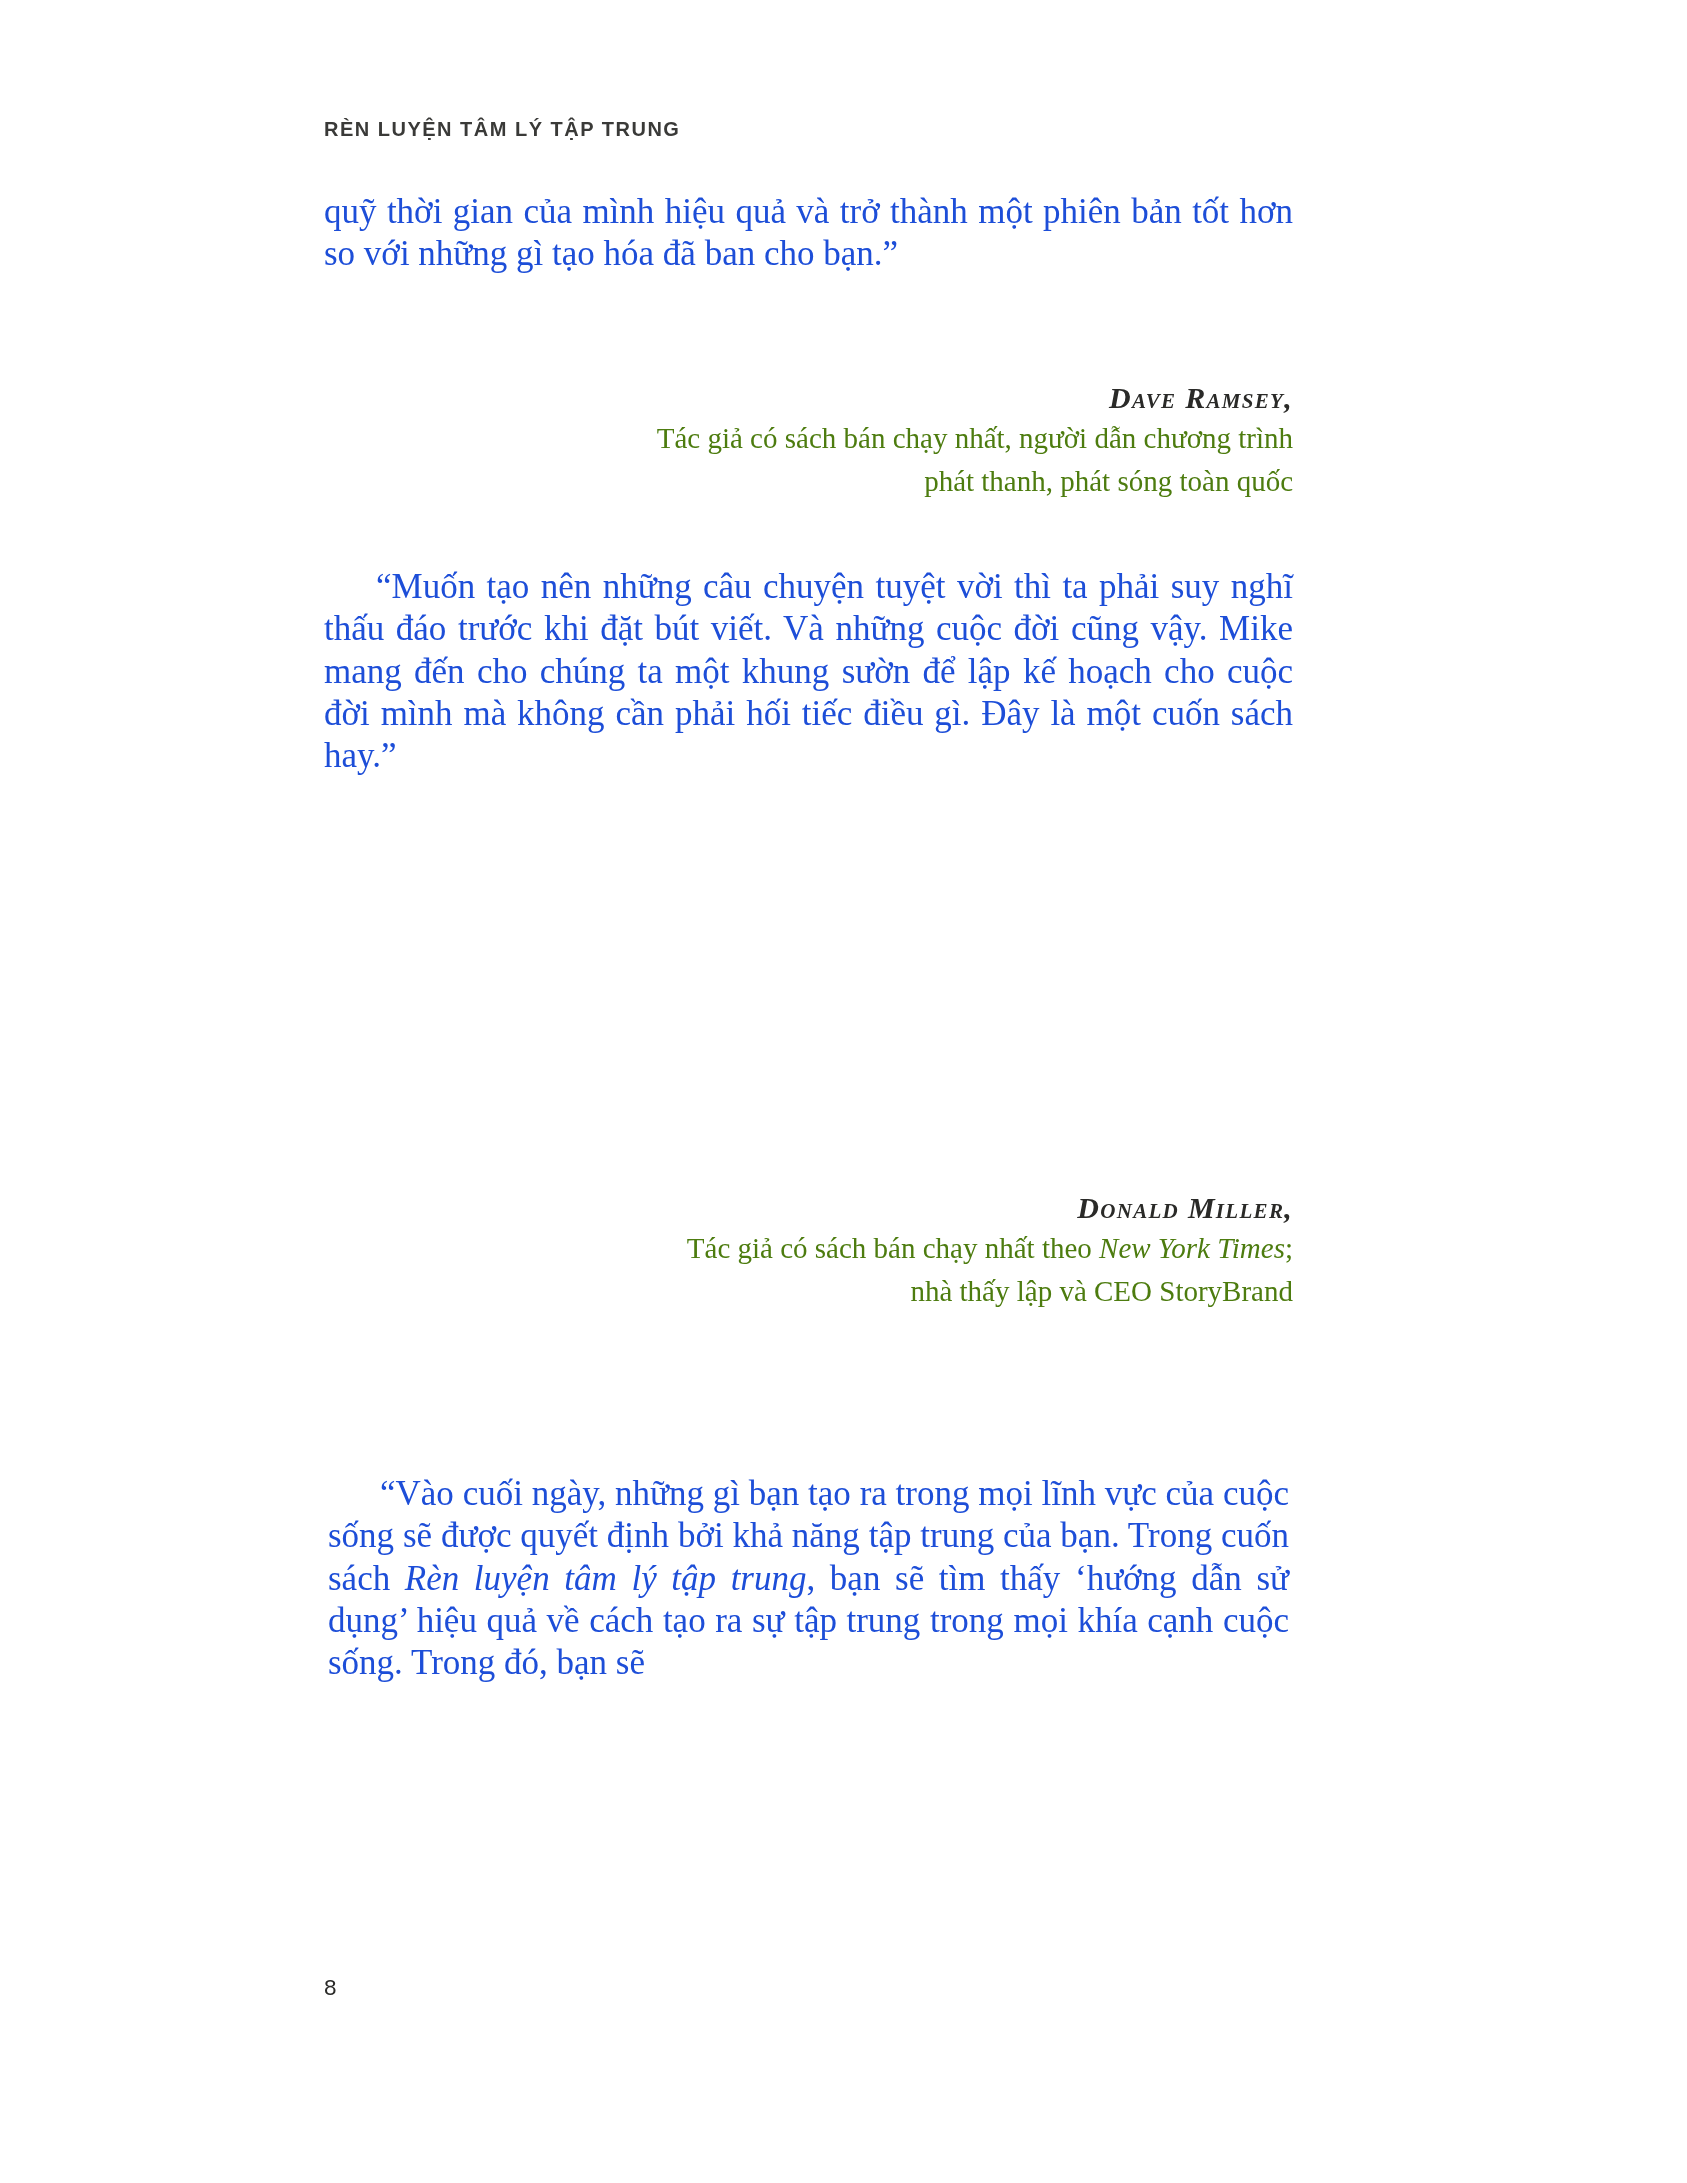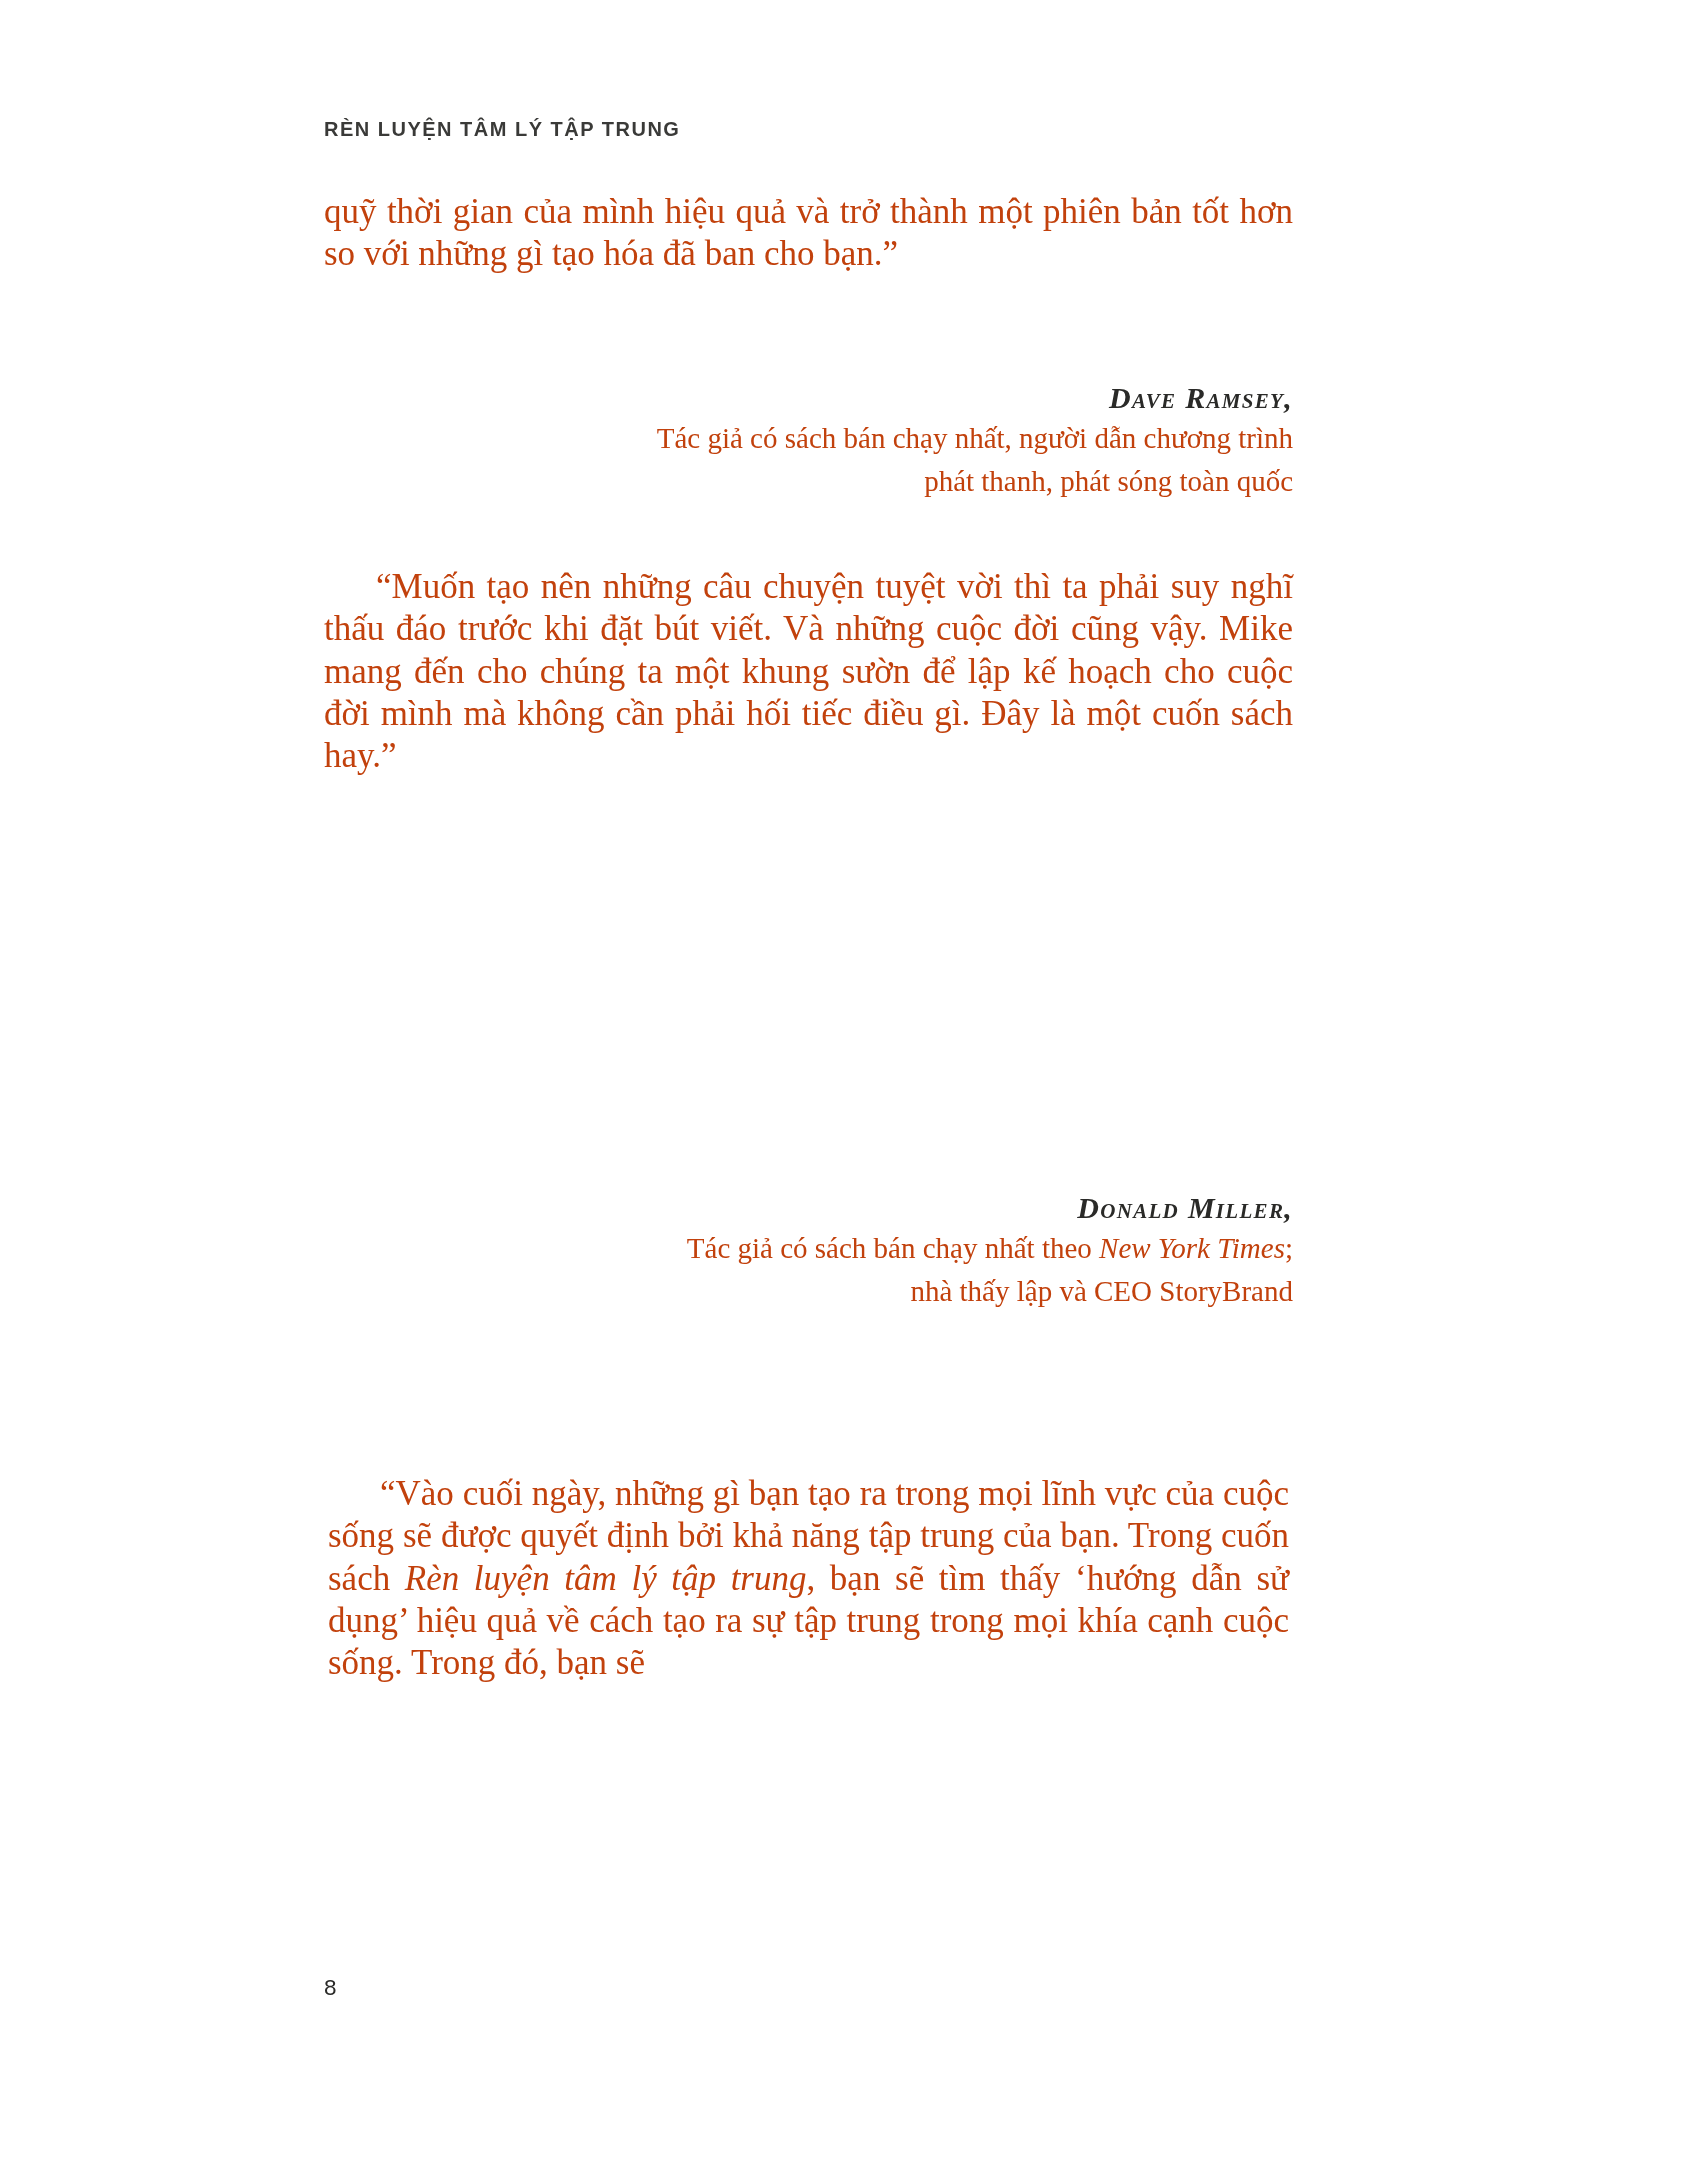--- a/index.html
+++ b/index.html
@@ -38,21 +38,21 @@
     text-transform: uppercase;
     white-space: nowrap;
   }
 
   
   .para {
     font-size: 35px;
     line-height: 1.21;
     text-align: justify;
     text-justify: inter-word;
-    color: #c2410c;
+    color: #1d4ed8;
   }
   .para.indent {
     text-indent: 52px;
   }
   .para em {
     font-style: italic;
   }
 
   
   .attrib {
@@ -64,21 +64,21 @@
     font-variant: small-caps;
     font-weight: 700;
     font-size: 30px;
     letter-spacing: 1.3px;
     color: #2a2a28;
     font-style: italic;
   }
   .attrib-line {
     font-size: 29px;
     line-height: 1.3;
-    color: #c2410c;
+    color: #4d7c0f;
     margin-top: 5.3px;
   }
   .attrib-line em { font-style: italic; }
 
   
   #quote-1-text { position: absolute; top: 191px; left: 0; width: 969px; }
   #quote-1-attrib { position: absolute; top: 351px; left: 0; width: 969px; }
   #quote-2-text { position: absolute; top: 566px; left: 0; width: 969px; }
   #quote-2-attrib { position: absolute; top: 1161px; left: 0; width: 969px; }
   #quote-3-text { position: absolute; top: 1469px; left: 0; width: 969px; }

